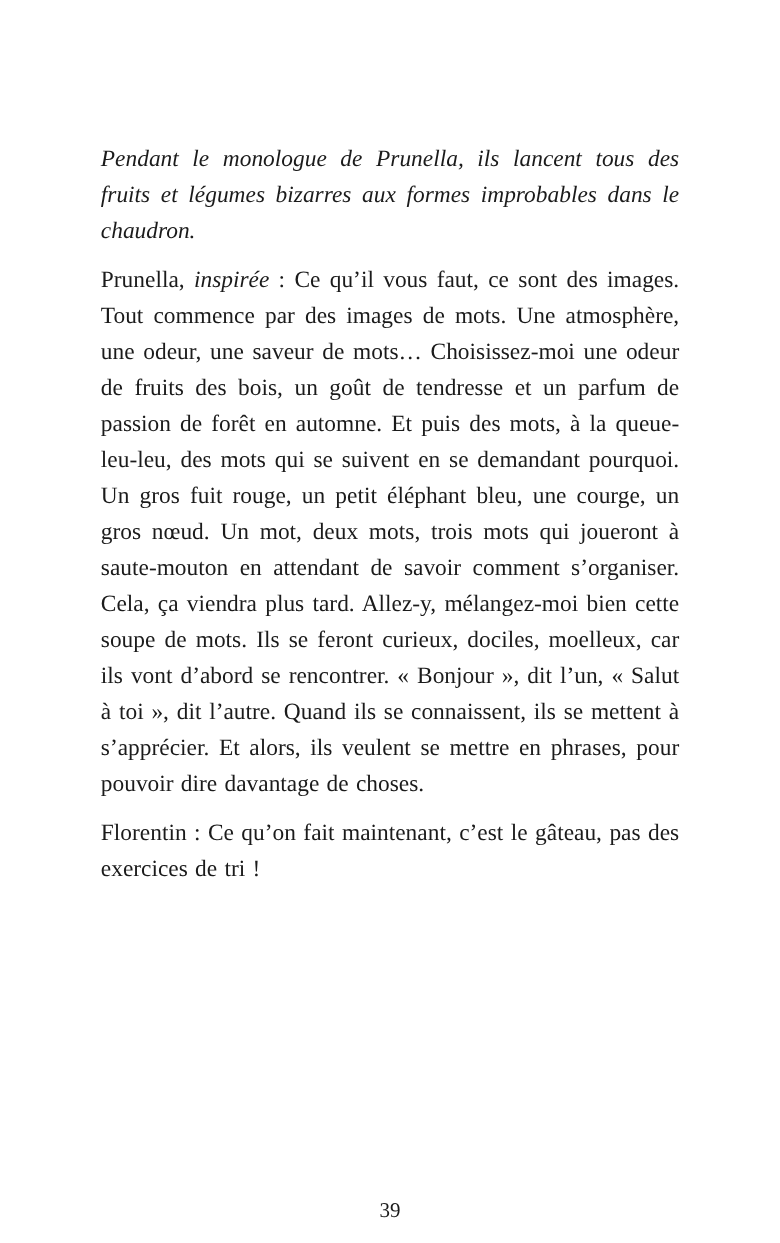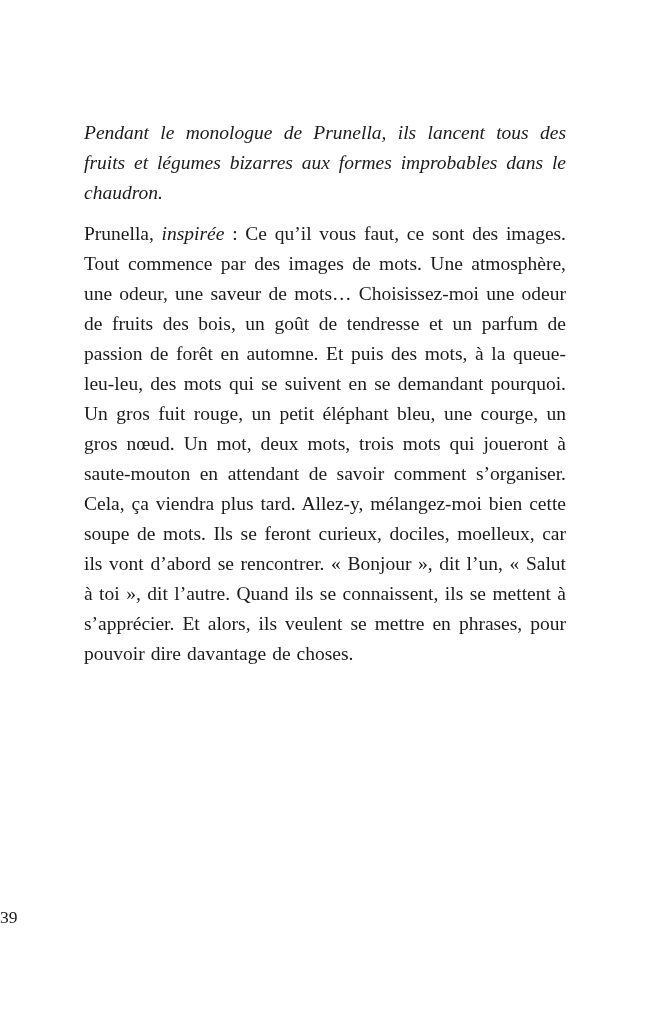--- a/index.html
+++ b/index.html
@@ -29,28 +29,29 @@
   }
   .para:last-child { margin-bottom: 0; }
   .para.stage-direction { font-style: italic; }
   .seg-normal { font-style: normal; font-weight: normal; }
   .seg-bold   { font-weight: normal; font-style: normal; }
   .seg-italic { font-style: italic; font-weight: normal; }
   .page-number {
     position: absolute;
     left: 0;
     right: 0;
-    top: 905px;
-    text-align: left;
+    top: 996px;
+    text-align: center;
     font-size: 17.5px;
     line-height: 24px;
     color: #1b1b1b;
   }
 </style>
 </head>
 <body>
 
 <div class="text-block" id="text-block">
     <p class="para stage-direction"><span class="seg-italic">Pendant le monologue de Prunella, ils lancent tous des fruits et légumes bizarres aux formes improbables dans le chaudron.</span></p>
     <p class="para"><span class="seg-bold">Prunella</span><span class="seg-normal">, </span><span class="seg-italic">inspirée</span><span class="seg-normal">&nbsp;: Ce qu’il vous faut, ce sont des images. Tout commence par des images de mots. Une atmosphère, une odeur, une saveur de mots… Choisissez-moi une odeur de fruits des bois, un goût de tendresse et un parfum de passion de forêt en automne. Et puis des mots, à la queue-leu-leu, des mots qui se suivent en se demandant pourquoi. Un gros fuit rouge, un petit éléphant bleu, une courge, un gros nœud. Un mot, deux mots, trois mots qui joueront à saute-mouton en attendant de savoir comment s’organiser. Cela, ça viendra plus tard. Allez-y, mélangez-moi bien cette soupe de mots. Ils se feront curieux, dociles, moelleux, car ils vont d’abord se rencontrer. «&nbsp;Bonjour&nbsp;», dit l’un, «&nbsp;Salut à toi&nbsp;», dit l’autre. Quand ils se connaissent, ils se mettent à s’apprécier. Et alors, ils veulent se mettre en phrases, pour pouvoir dire davantage de choses.</span></p>
+    <p class="para"><span class="seg-bold">Florentin</span><span class="seg-normal">&nbsp;: Ce qu’on fait maintenant, c’est le gâteau, pas des exercices de tri&nbsp;!</span></p>
   </div>
 
 <div class="page-number">39</div>
 
 </body></html>

